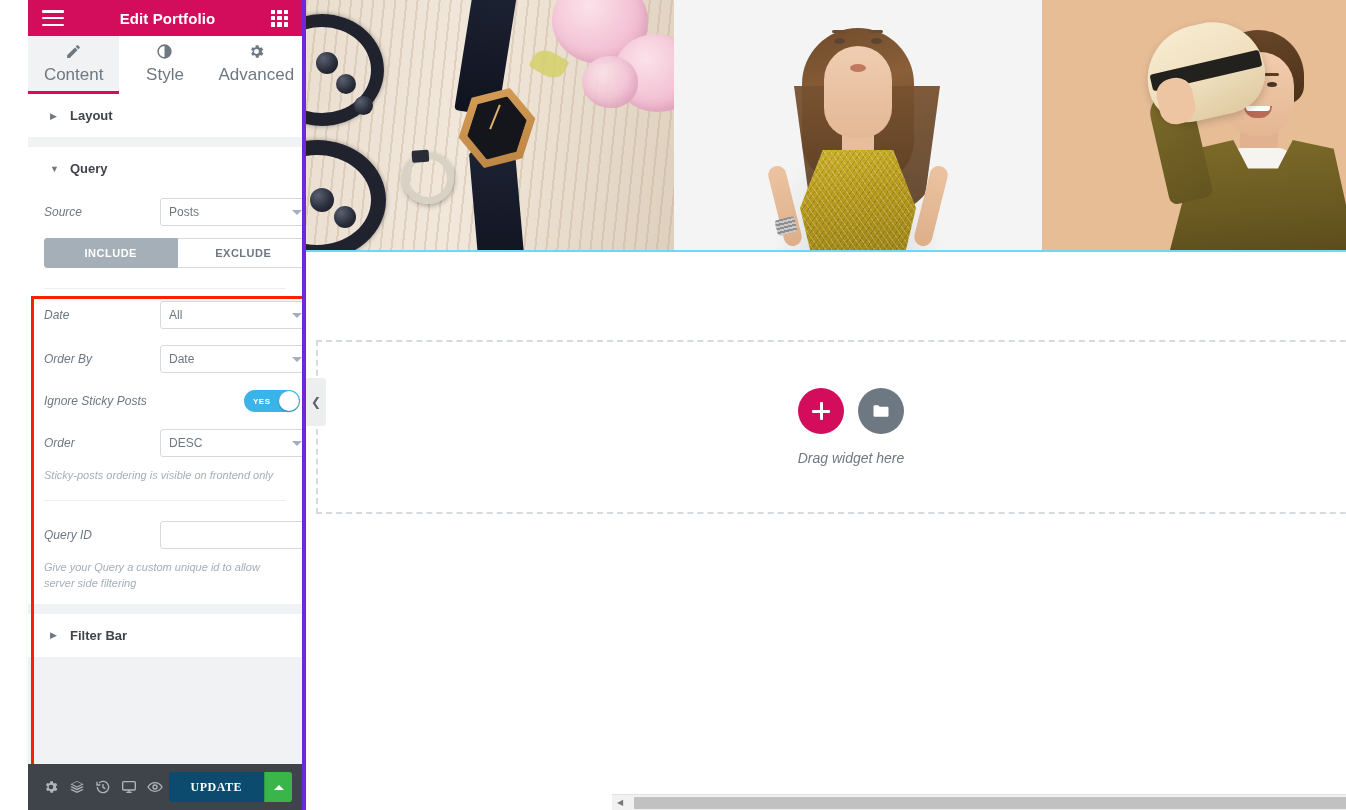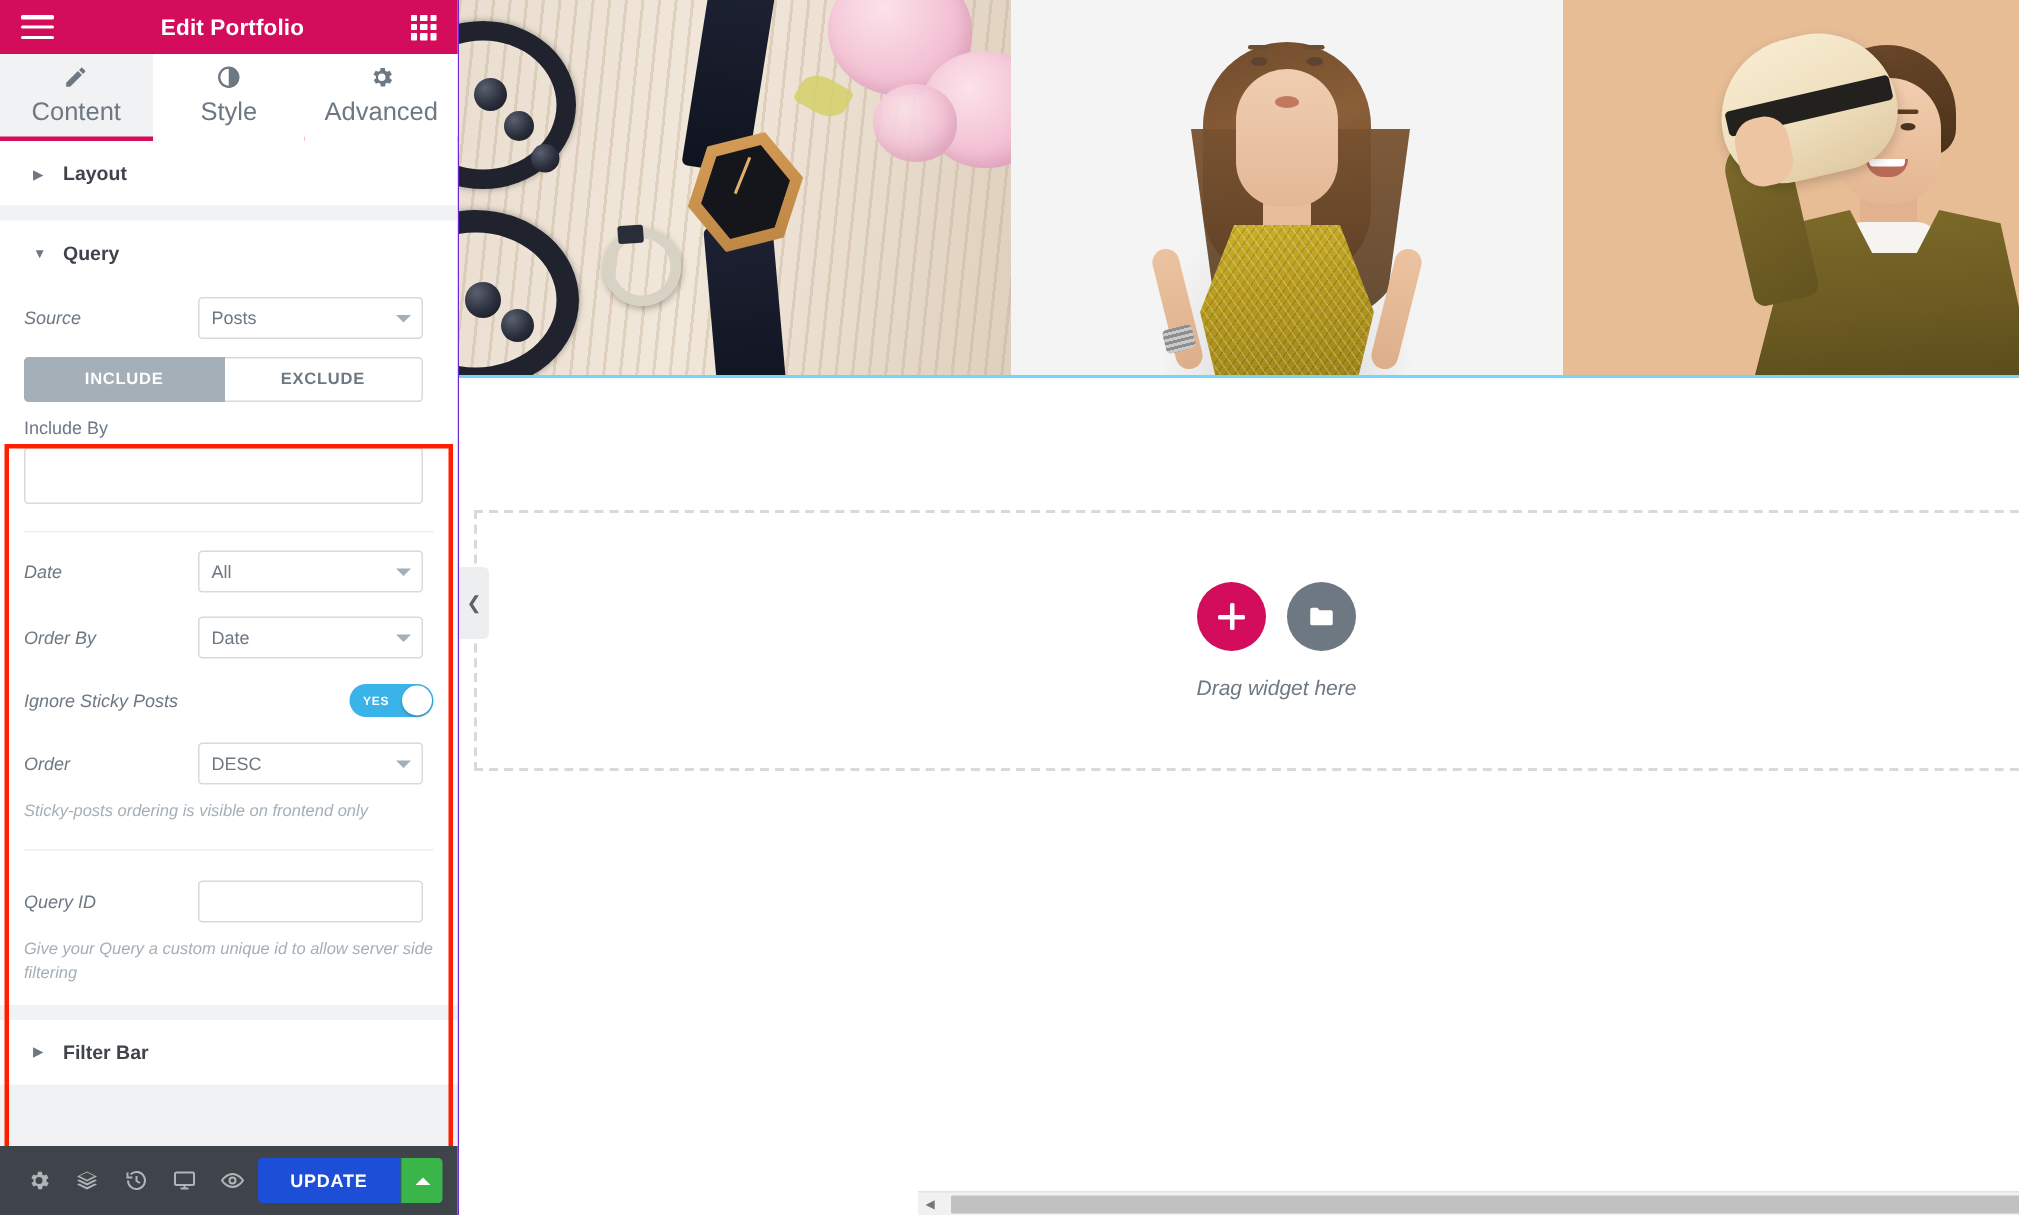--- a/index.html
+++ b/index.html
@@ -13,21 +13,22 @@
   }
   #app { position: relative; width: 1346px; height: 810px; }
 
   
   #panel {
     position: absolute; left: 0; top: 0;
     width: 306px; height: 810px;
     background: #ffffff;
     display: flex; flex-direction: column;
     z-index: 20;
-    border-right: 1px solid #6d28d9;
+    border-right: 4px solid #6d28d9;
+    padding-left: 28px;
   }
 
   
   .panel-header {
     height: 36px; background: #d30c5c;
     display: flex; align-items: center; justify-content: space-between;
     padding: 0 14px; flex: 0 0 36px;
   }
   .hdr-title {
     color: #ffffff; font-size: 15px; font-weight: bold;
@@ -144,23 +145,23 @@
     height: 46px; background: #3f444b; display: flex; align-items: center;
     padding: 0 10px; gap: 0; flex: 0 0 46px;
   }
   .foot-ico {
     width: 36px; height: 46px; display: flex; align-items: center; justify-content: center;
     color: #b0b5b9; cursor: pointer;
   }
   .foot-ico svg { width: 16px; height: 16px; display: block; }
   .update-wrap { margin-left: auto; display: flex; height: 30px; }
   .update-btn {
-    background: #1d4ed8; color: #fff; border: none; font-weight: bold;
+    background: #0c4a6e; color: #fff; border: none; font-weight: bold;
     font-size: 12px; letter-spacing: .5px; padding: 0 22px; cursor: pointer;
-    border-radius: 3px 0 0 3px; font-family: Liberation Sans, sans-serif;
+    border-radius: 3px 0 0 3px; font-family: Liberation Serif, serif;
   }
   .update-caret {
     background: #39b54a; width: 28px; border-left: 1px solid #2f9a3e;
     border-radius: 0 3px 3px 0; display: flex; align-items: center;
     justify-content: center; cursor: pointer;
   }
   .update-caret i {
     width: 0; height: 0; border-left: 5px solid transparent;
     border-right: 5px solid transparent; border-bottom: 5px solid #fff;
   }
@@ -481,24 +482,20 @@
                 <span class="arrow"></span>
               </div>
             </div>
           </div>
 
           <div class="tabs-toggle">
             <div class="tg-btn active">INCLUDE</div>
             <div class="tg-btn">EXCLUDE</div>
           </div>
 
-          <div>
-            <div class="block-label">Include By</div>
-            <div class="textarea-box"></div>
-          </div>
 
           <div style="height:14px"></div>
           <div class="divider"></div>
 
           <div class="ctrl-row">
             <div class="ctrl-label">Date</div>
             <div class="ctrl-field">
               <div class="sel-wrap">
                 <div class="el-select-fake">All</div>
                 <span class="arrow"></span>

